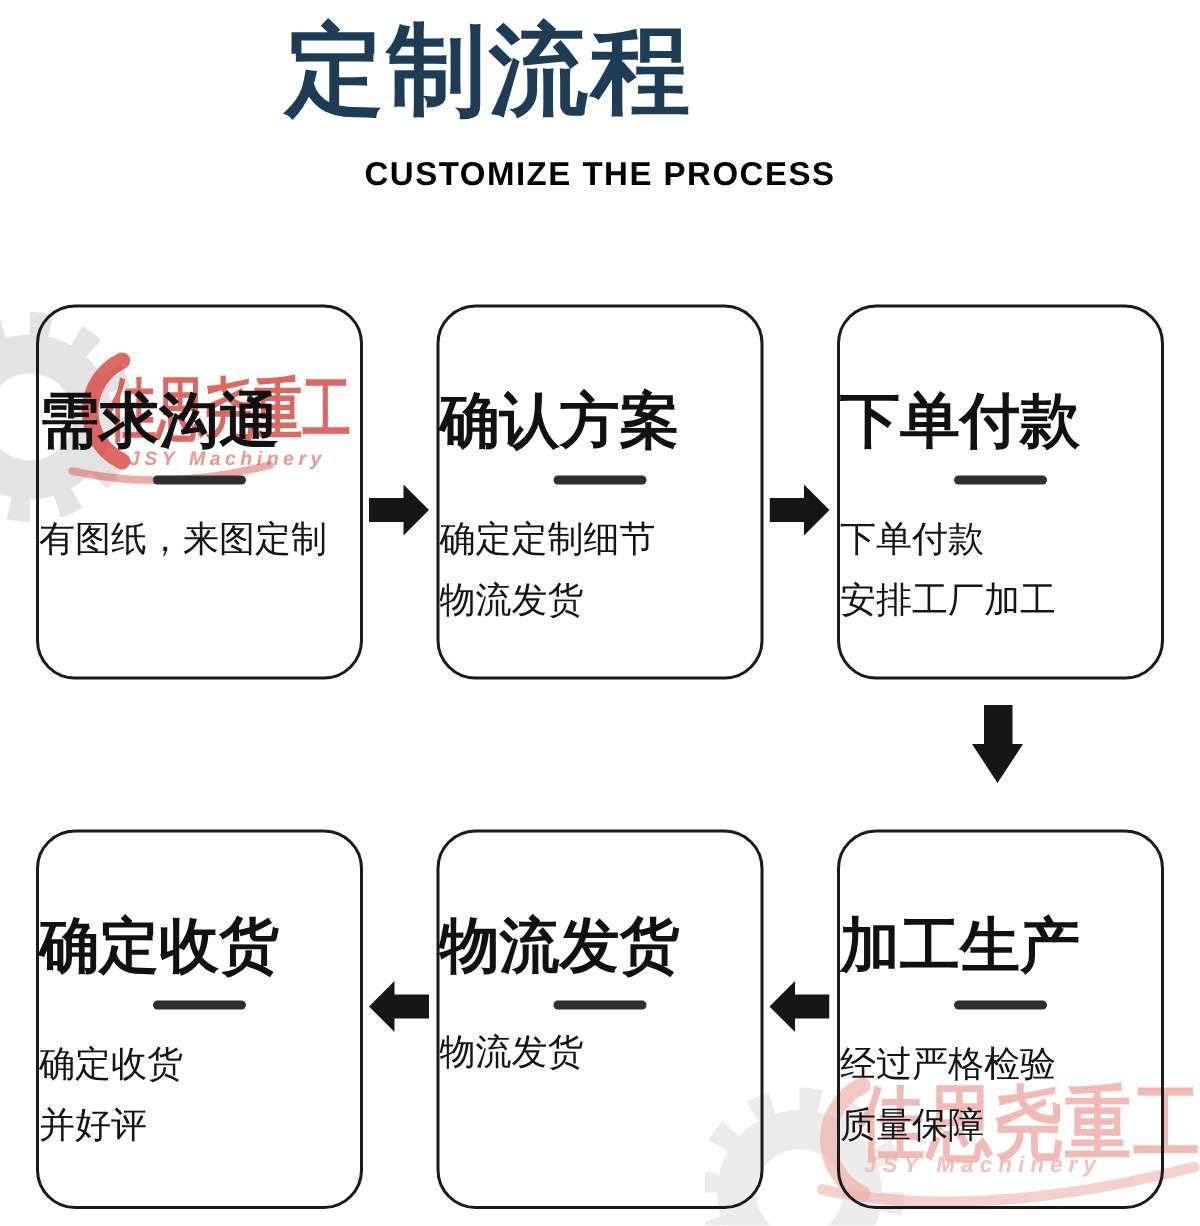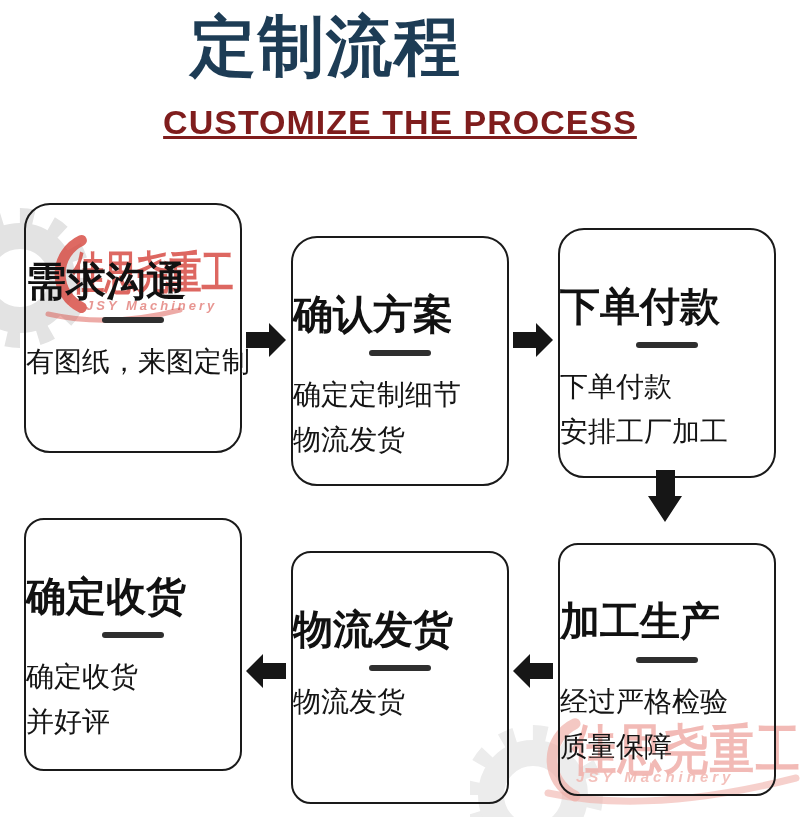--- a/index.html
+++ b/index.html
@@ -14,53 +14,52 @@
   .page-title {
     position:absolute; top:12px; left:0; width:652px;
     text-align:center;
     font-size:66px; font-weight:900; letter-spacing:2px;
     color:#1d3c55; line-height:1.05;
     z-index:3;
   }
   .page-subtitle {
     position:absolute; top:103px; left:0; width:800px;
     text-align:center;
-    font-size:34px; font-weight:600; letter-spacing:1px;
-    color:#7f1d1d;
+    font-size:22px; font-weight:600; letter-spacing:1px;
+    color:#000000;
     z-index:3;
-    text-decoration:underline;
   }
   
   .box {
     position:absolute;
     width:218px;
     box-sizing:border-box;
     border:2px solid #1a1a1a;
     border-radius:26px;
     background:transparent;
     text-align:left;
     z-index:2;
   }
   .row1 { top:203px; height:250px; }
-  .row2 { top:518px; height:253px;border-radius:20px; }
+  .row2 { top:553px; height:253px; }
   .c1 { left:24px; }
-  .c2 { left:291px;margin-top:33px; }
-  .c3 { left:558px;margin-top:25px; }
+  .c2 { left:291px; }
+  .c3 { left:558px; }
   .box-title {
     margin-top:56px;
     font-size:40px; font-weight:900; color:#111;
     line-height:1; white-space:nowrap;
   }
   .box-divider {
     width:62px; height:6px;
     background:#2f2f2f; border-radius:3px;
     margin:16px auto 0;
   }
   .box-line {
-    font-size:28px; font-weight:500; color:#151515;
+    font-size:24px; font-weight:500; color:#151515;
     line-height:1; white-space:nowrap;
   }
   .line1 { margin-top:25px; }
   .line2 { margin-top:17px; }
   
   .arrow { position:absolute; z-index:2; }
   .arrow svg { display:block; }
   .arrow-r1 { left:246px; top:318px; }
   .arrow-r2 { left:513px; top:318px; }
   .arrow-d  { left:648px; top:470px; }

